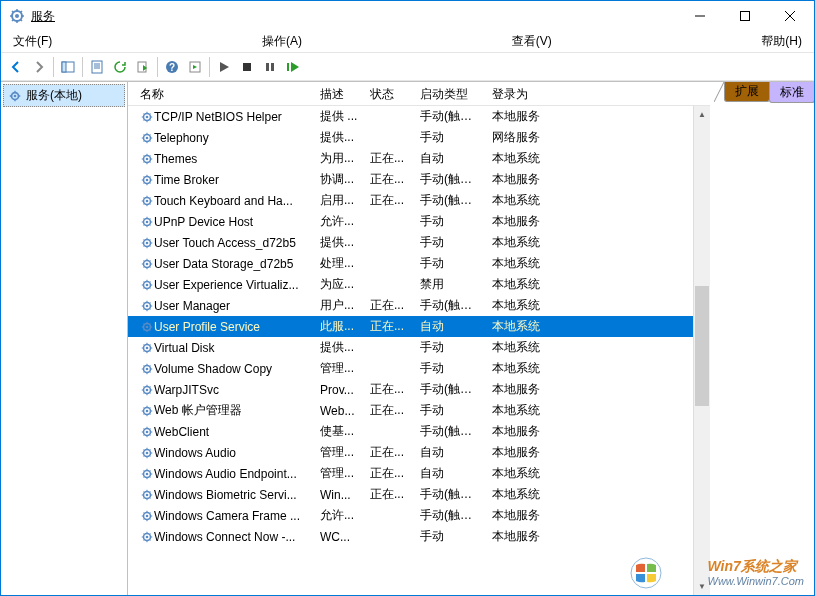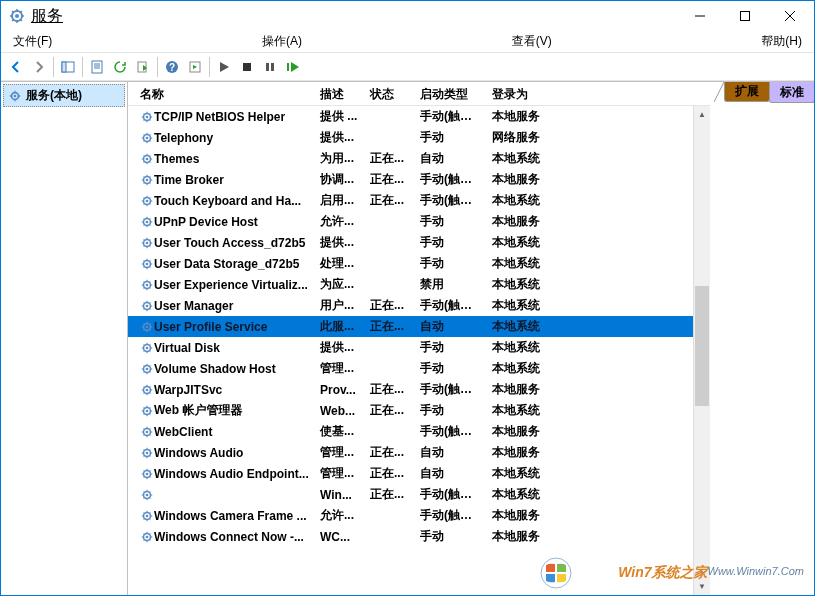--- a/index.html
+++ b/index.html
@@ -1,52 +1,52 @@
 <!DOCTYPE html>
 <html><head>
 <meta charset="utf-8">
 <style>
 * { box-sizing: border-box; margin: 0; padding: 0; }
 body { font-family: "Microsoft YaHei", "Segoe UI", sans-serif; font-size: 12px; background: #fff; overflow: hidden; }
 .window { width: 815px; height: 596px; border: 1px solid #0078d7; position: relative; display: flex; flex-direction: column; background: #fff; }
 .titlebar { height: 30px; display: flex; align-items: center; padding: 0 2px 0 8px; }
 .title-icon { width: 16px; height: 16px; margin-right: 6px; }
-.title-text { flex: 1; font-size: 16px; color: #000; text-decoration: underline; }
+.title-text { flex: 1; font-size: 12px; color: #000; text-decoration: underline; }
 .win-controls { display: flex; }
 .win-btn { width: 45px; height: 29px; display: flex; align-items: center; justify-content: center; cursor: pointer; }
 .menubar { height: 22px; display: flex; align-items: center; padding: 0 4px; border-bottom: 1px solid #e5e5e5; justify-content: space-between; }
 .menu-item { padding: 2px 8px; cursor: pointer; }
 .toolbar { height: 28px; display: flex; align-items: center; padding: 2px 4px; gap: 1px; border-bottom: 1px solid #e5e5e5; }
 .tb-btn { width: 22px; height: 22px; display: flex; align-items: center; justify-content: center; border: 1px solid transparent; cursor: pointer; }
 .tb-sep { width: 1px; height: 20px; background: #ccc; margin: 0 2px; }
-.content { flex: 1; display: flex; border-top: 1px solid #c0c0c0; overflow: hidden; font-weight: bold; }
+.content { flex: 1; display: flex; border-top: 1px solid #c0c0c0; overflow: hidden; }
 .left-pane { width: 127px; border-right: 1px solid #c0c0c0; background: #fff; padding: 2px; }
 .tree-item { display: flex; align-items: center; gap: 4px; padding: 2px 4px; background: #cce8ff; border: 1px dotted #888; }
 .right-pane { flex: 1; display: flex; flex-direction: row; position: relative; }
 .list-container { flex: 1; position: relative; overflow: hidden; }
 .list-header { display: flex; height: 24px; border-bottom: 1px solid #e5e5e5; background: #fff; position: sticky; top: 0; padding-left: 6px; }
 .col-h { padding: 4px 6px; border-right: 1px solid transparent; cursor: pointer; white-space: nowrap; overflow: hidden; }
 .list-body { position: absolute; top: 24px; left: 0; right: 17px; bottom: 0; overflow: hidden; }
 .row { display: flex; height: 21px; align-items: center; padding-left: 6px; cursor: default; }
-.row.selected { background: #0078d7; color: #0f172a; }
+.row.selected { background: #0078d7; color: #fef9c3; }
 .cell { padding: 0 6px; white-space: nowrap; overflow: hidden; text-overflow: ellipsis; }
 .cell.name { display: flex; align-items: center; }
 .gear-icon { flex-shrink: 0; }
 .scrollbar-v { position: absolute; right: 0; top: 24px; bottom: 0; width: 17px; background: #f0f0f0; border-left: 1px solid #ddd; }
 .scroll-thumb { position: absolute; left: 1px; right: 1px; top: 180px; height: 120px; background: #cdcdcd; border-radius: 0; }
 .scroll-btn { position: absolute; left: 0; right: 0; height: 17px; display: flex; align-items: center; justify-content: center; background: #f0f0f0; font-size: 8px; color: #606060; }
 .scroll-btn.up { top: 0; }
 .scroll-btn.down { bottom: 0; }
 .tabs { height: 22px; display: flex; align-items: flex-start; padding-left: 4px; background: #fff; border-top: 0; }
 .tab-slash { width: 10px; height: 20px; }
 .tab { padding: 2px 10px 1px; border: 1px solid #999; border-top: none; border-radius: 0 0 3px 3px; margin-right: -1px; background: #a16207; cursor: pointer; font-size: 12px; position: relative; top: -1px; }
 .tab.active { background: #c4b5fd; border-top: 1px solid #fff; z-index: 2; }
 .watermark { position: absolute; right: 10px; bottom: 6px; display: flex; align-items: center; gap: 4px; opacity: 0.95; pointer-events: none; }
 .wm-logo { width: 32px; height: 32px; }
-.wm-text { display: flex; flex-direction: row; line-height: 1.1; margin-left: 42px; }
+.wm-text { display: flex; flex-direction: column; line-height: 1.1; margin-left: 42px; }
 .wm-t1 { font-size: 14px; color: #d97c1a; font-weight: bold; font-style: italic; }
 .wm-t2 { font-size: 11px; color: #5a7ca0; font-style: italic; }
 .c-name { width: 180px; }
 .c-desc { width: 50px; }
 .c-status { width: 50px; }
 .c-start { width: 72px; }
 .c-logon { width: 70px; }
 </style>
 </head>
 <body>
@@ -351,21 +351,21 @@
               <div class="cell c-start">手动</div>
               <div class="cell c-logon">本地系统</div>
             </div>
             <div class="row">
               <div class="cell name c-name">
                 <svg width="14" height="14" viewBox="0 0 16 16" class="gear-icon">
                   <circle cx="8" cy="8" r="4" fill="none" stroke="#5a8bc4" stroke-width="1.8"></circle>
                   <circle cx="8" cy="8" r="1.5" fill="#5a8bc4"></circle>
                   <path d="M8 2v2M8 12v2M2 8h2M12 8h2M4 4l1 1M11 11l1 1M4 12l1-1M11 5l1-1" stroke="#5a8bc4" stroke-width="1.2"></path>
                 </svg>
-                <span>Volume Shadow Host</span>
+                <span>Volume Shadow Copy</span>
               </div>
               <div class="cell c-desc">管理...</div>
               <div class="cell c-status"></div>
               <div class="cell c-start">手动</div>
               <div class="cell c-logon">本地系统</div>
             </div>
             <div class="row">
               <div class="cell name c-name">
                 <svg width="14" height="14" viewBox="0 0 16 16" class="gear-icon">
                   <circle cx="8" cy="8" r="4" fill="none" stroke="#5a8bc4" stroke-width="1.8"></circle>
@@ -435,20 +435,21 @@
               <div class="cell c-start">自动</div>
               <div class="cell c-logon">本地系统</div>
             </div>
             <div class="row">
               <div class="cell name c-name">
                 <svg width="14" height="14" viewBox="0 0 16 16" class="gear-icon">
                   <circle cx="8" cy="8" r="4" fill="none" stroke="#5a8bc4" stroke-width="1.8"></circle>
                   <circle cx="8" cy="8" r="1.5" fill="#5a8bc4"></circle>
                   <path d="M8 2v2M8 12v2M2 8h2M12 8h2M4 4l1 1M11 11l1 1M4 12l1-1M11 5l1-1" stroke="#5a8bc4" stroke-width="1.2"></path>
                 </svg>
+                <span>Windows Biometric Servi...</span>
               </div>
               <div class="cell c-desc">Win...</div>
               <div class="cell c-status">正在...</div>
               <div class="cell c-start">手动(触发...</div>
               <div class="cell c-logon">本地系统</div>
             </div>
             <div class="row">
               <div class="cell name c-name">
                 <svg width="14" height="14" viewBox="0 0 16 16" class="gear-icon">
                   <circle cx="8" cy="8" r="4" fill="none" stroke="#5a8bc4" stroke-width="1.8"></circle>

